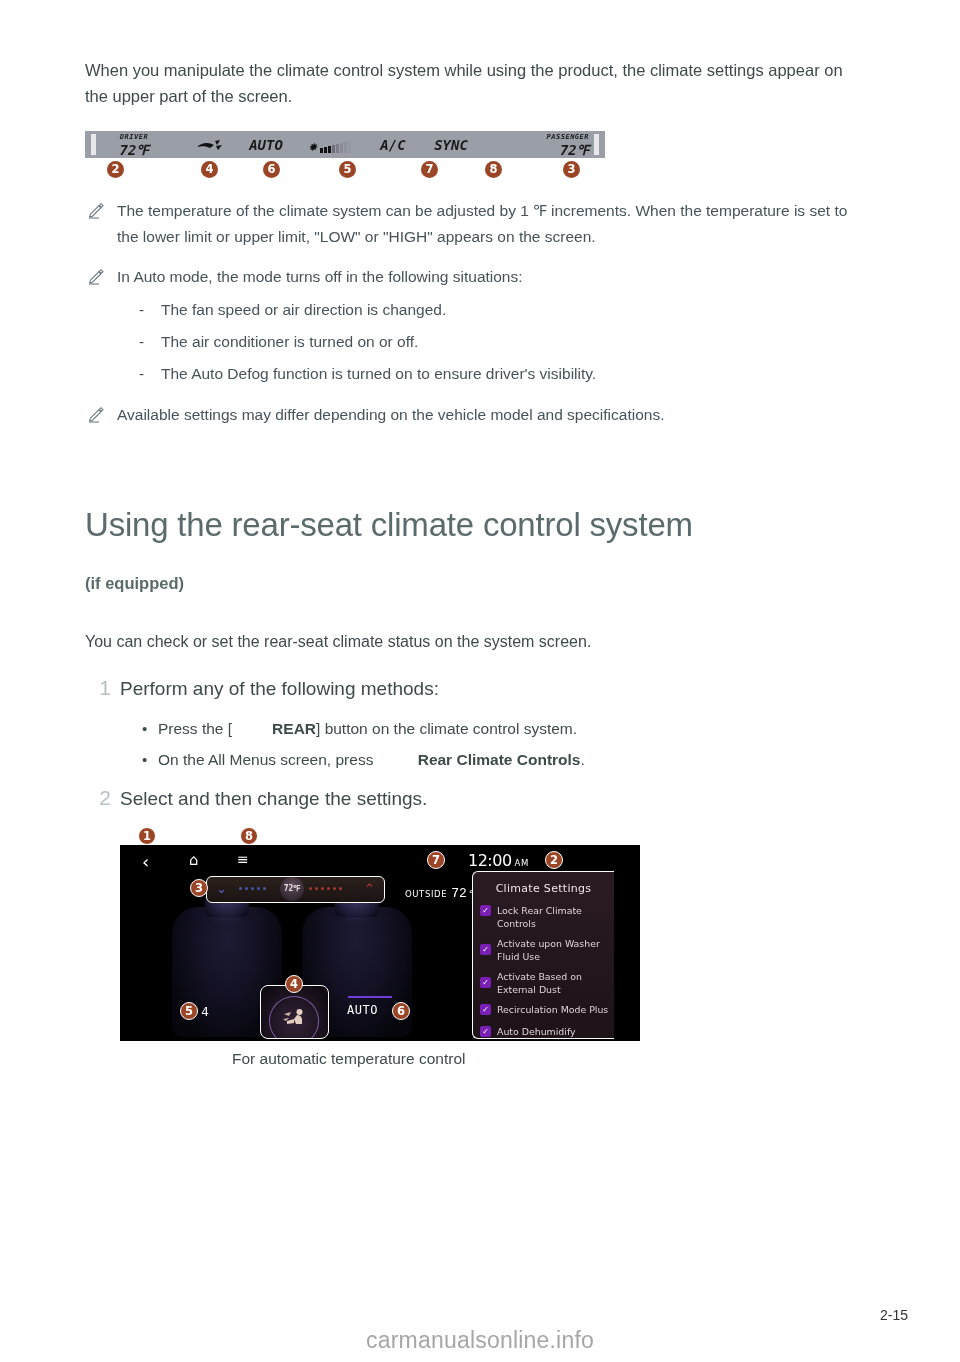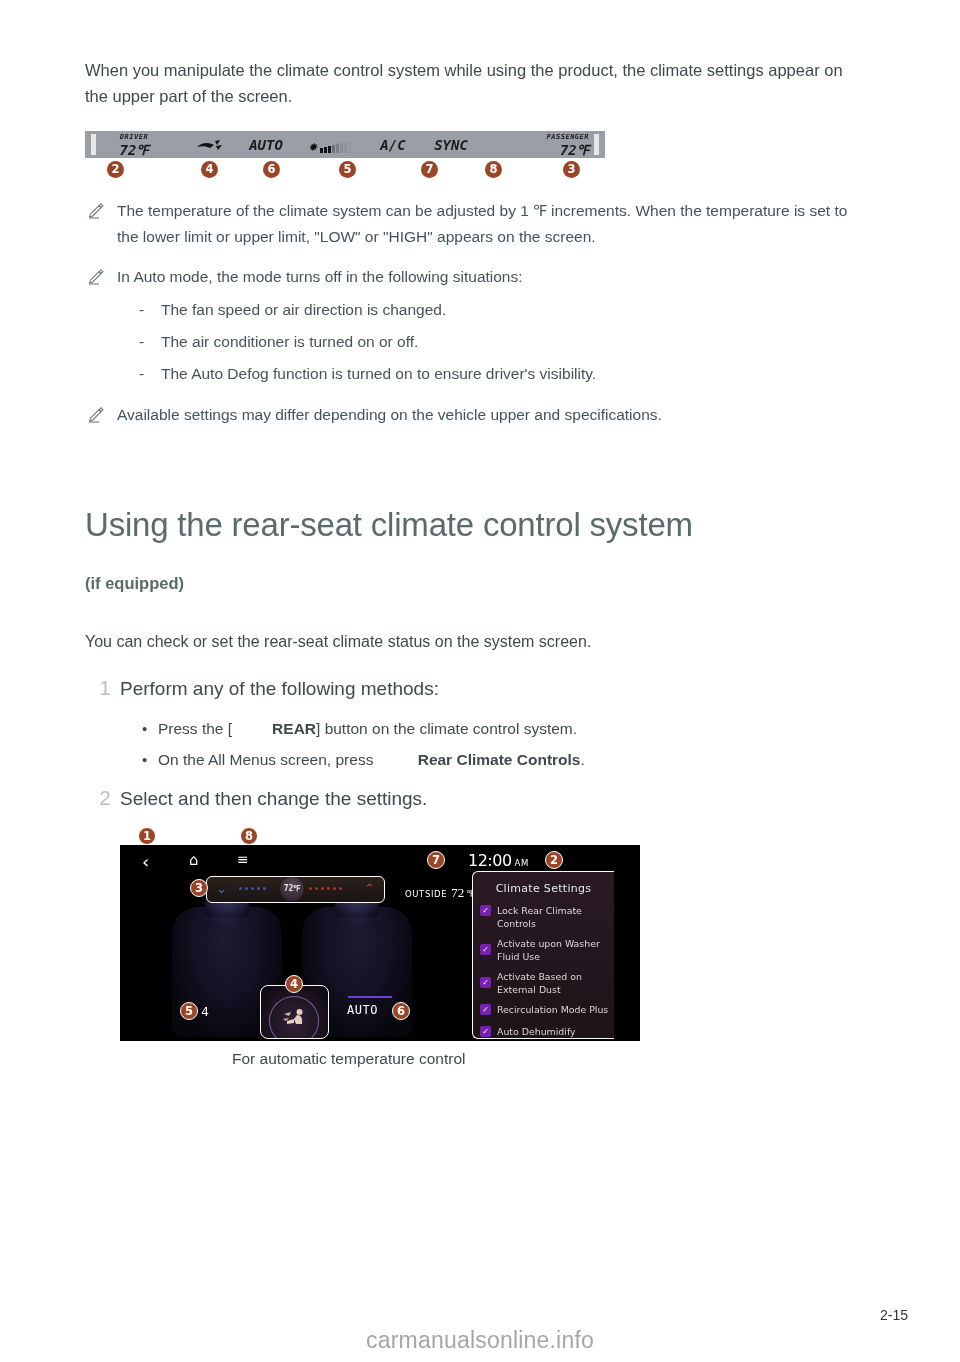--- a/index.html
+++ b/index.html
@@ -301,21 +301,21 @@
   .dots.red i { width: 3px; height: 3px; background: #a8372f; border-radius: 50%; display:block;}
 
   .outside {
     position: absolute;
     left: 271px;
     top: 37px;
     color: #ffffff;
     white-space: nowrap;
   }
   .outside .lbl { font-size: 8.5px; letter-spacing: .6px; margin-left: 14px; }
-  .outside .val { font-size: 13px; margin-left: 4px; font-family: Liberation Serif, serif; }
+  .outside .val { font-size: 13px; margin-left: 4px; font-family: Liberation Mono, monospace; }
   .outside .unit { font-size: 9px; margin-left: 2px; }
 
   .fanstat {
     position: absolute;
     left: 68px;
     top: 160px;
     color: #ffffff;
     font-size: 12px;
   }
   .fanstat .fg { font-size: 11px; margin-right: 4px; }
@@ -518,21 +518,21 @@
         <span>The Auto Defog function is turned on to ensure driver's visibility.</span>
       </div>
     </div>
 
     <div class="note">
       <svg class="pen" viewBox="0 0 18 18">
         <path d="M3.5 13.2 L11.8 4.9 L13.8 6.9 L5.5 15.2 L2.6 15.9 Z" fill="none" stroke="#6d7a80" stroke-width="1.1"></path>
         <path d="M12.4 4.3 L14 2.7 L16 4.7 L14.4 6.3 Z" fill="none" stroke="#6d7a80" stroke-width="1.1"></path>
         <line x1="2" y1="17" x2="12" y2="17" stroke="#6d7a80" stroke-width="1.1"></line>
       </svg>
-      <span>Available settings may differ depending on the vehicle upper and specifications.</span>
+      <span>Available settings may differ depending on the vehicle model and specifications.</span>
     </div>
   </div>
 
   <h1 class="title">Using the rear-seat climate control system</h1>
   <div class="subtitle">(if equipped)</div>
   <div class="lead">You can check or set the rear-seat climate status on the system screen.</div>
 
   <div class="step" style="top:676px;">
     <div class="num">1</div>
     <div class="txt">Perform any of the following methods:</div>

